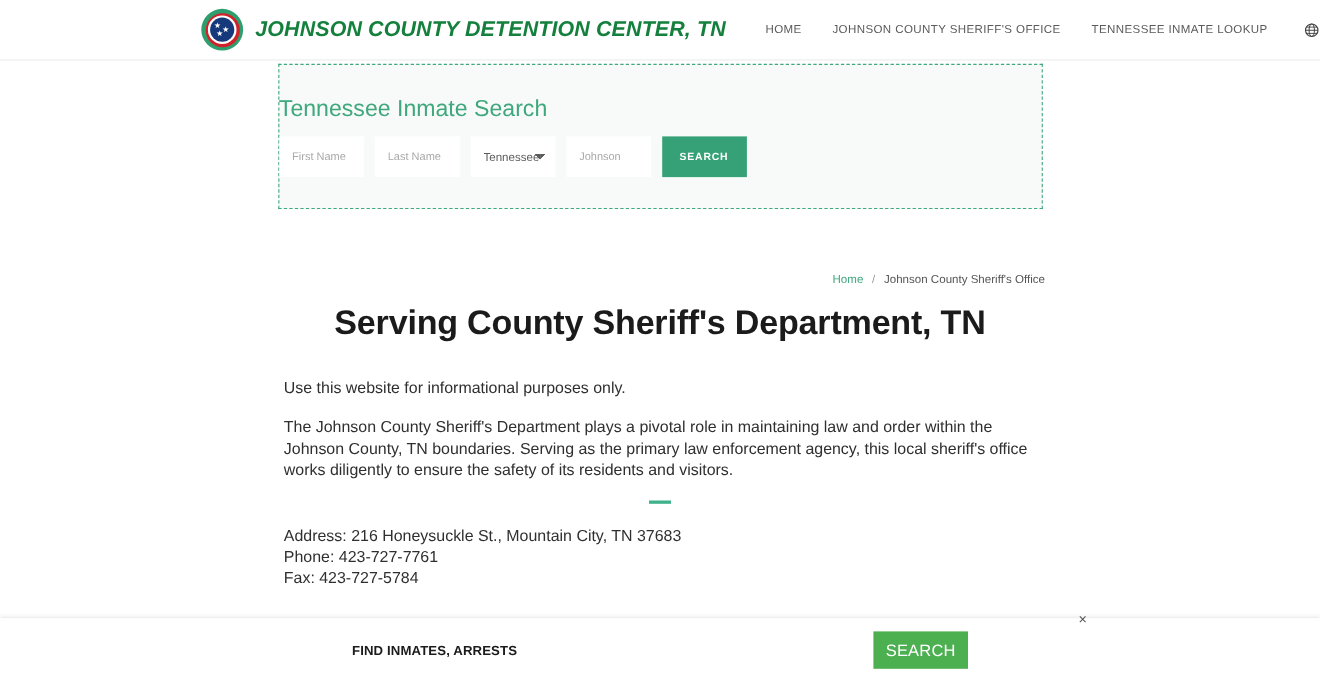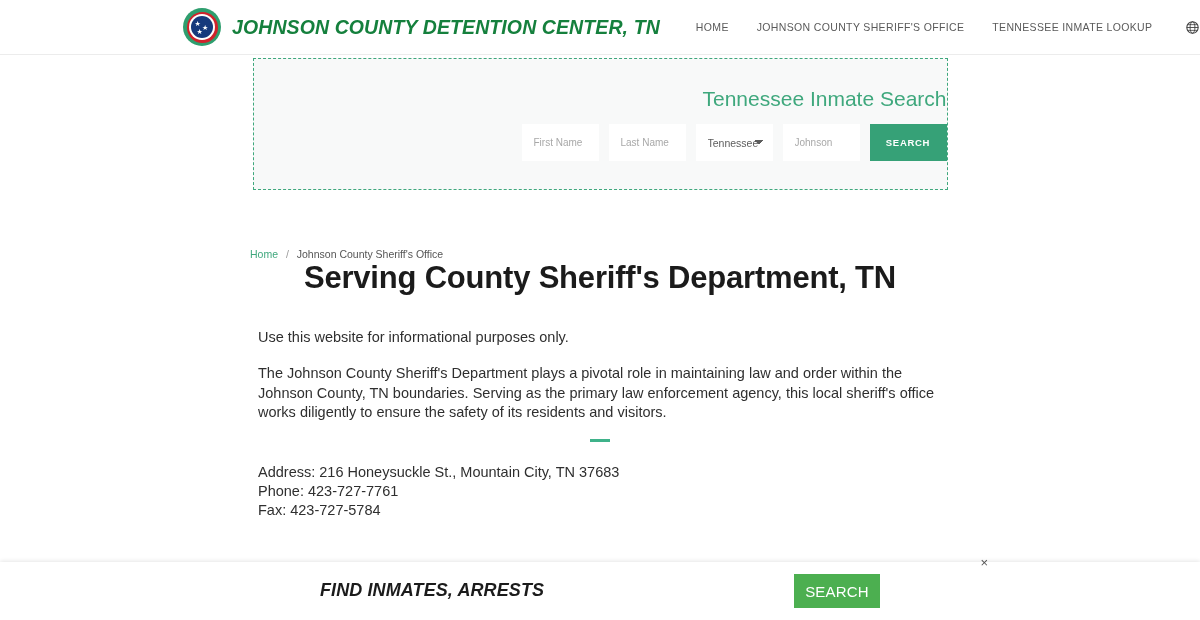--- a/index.html
+++ b/index.html
@@ -81,21 +81,21 @@
 
   
   .search-panel-wrap { padding: 3px 0 0 0; }
   .search-panel {
     margin: 0 auto;
     width: 695px;
     height: 132px;
     background: #f8f9f9;
     border: 1px dashed #3fa87d;
     display: flex; flex-direction: column;
-    align-items: flex-end; justify-content: center;
+    align-items: flex-start; justify-content: center;
   }
   .search-title {
     font-size: 21px;
     color: #3fa87d;
     margin-bottom: 13px;
     font-weight: normal;
   }
   .search-form { display: flex; align-items: stretch; gap: 10px; }
   .search-field {
     width: 77px; height: 37px;
@@ -132,23 +132,24 @@
     font-weight: bold;
     letter-spacing: .7px;
     font-family: "Liberation Sans", sans-serif;
     cursor: pointer;
   }
 
   
   .content { width: 700px; margin: 0 auto; padding-top: 58px; }
 
   .breadcrumb {
-    text-align: left;
+    text-align: right;
     font-size: 10.5px;
     color: #555;
+    margin-bottom: 16px;
   }
   .breadcrumb a { color: #3fa87d; text-decoration: none; }
   .breadcrumb .sep { color: #9b9b9b; margin: 0 5px; }
 
   .page-title {
     text-align: center;
     font-size: 31px;
     font-weight: bold;
     color: #1b1b1b;
     margin: 0 0 32px 0;
@@ -202,26 +203,25 @@
     box-shadow: 0 -1px 4px rgba(0,0,0,.10);
     display: flex; align-items: center;
   }
   .banner-inner {
     width: 560px;
     margin: 0 auto;
     display: flex; align-items: center; justify-content: space-between;
     position: relative;
   }
   .banner-text {
-    font-size: 18px;
+    font-size: 12px;
     font-weight: bold;
     color: #1b1b1b;
     line-height: 1.17;
     letter-spacing: .1px;
-    font-style: italic;
   }
   .banner-btn {
     background: #4caf50;
     color: #ffffff;
     border: none;
     width: 86px; height: 34px;
     font-size: 15px;
     font-family: "Liberation Sans", sans-serif;
     cursor: pointer;
     letter-spacing: .2px;

